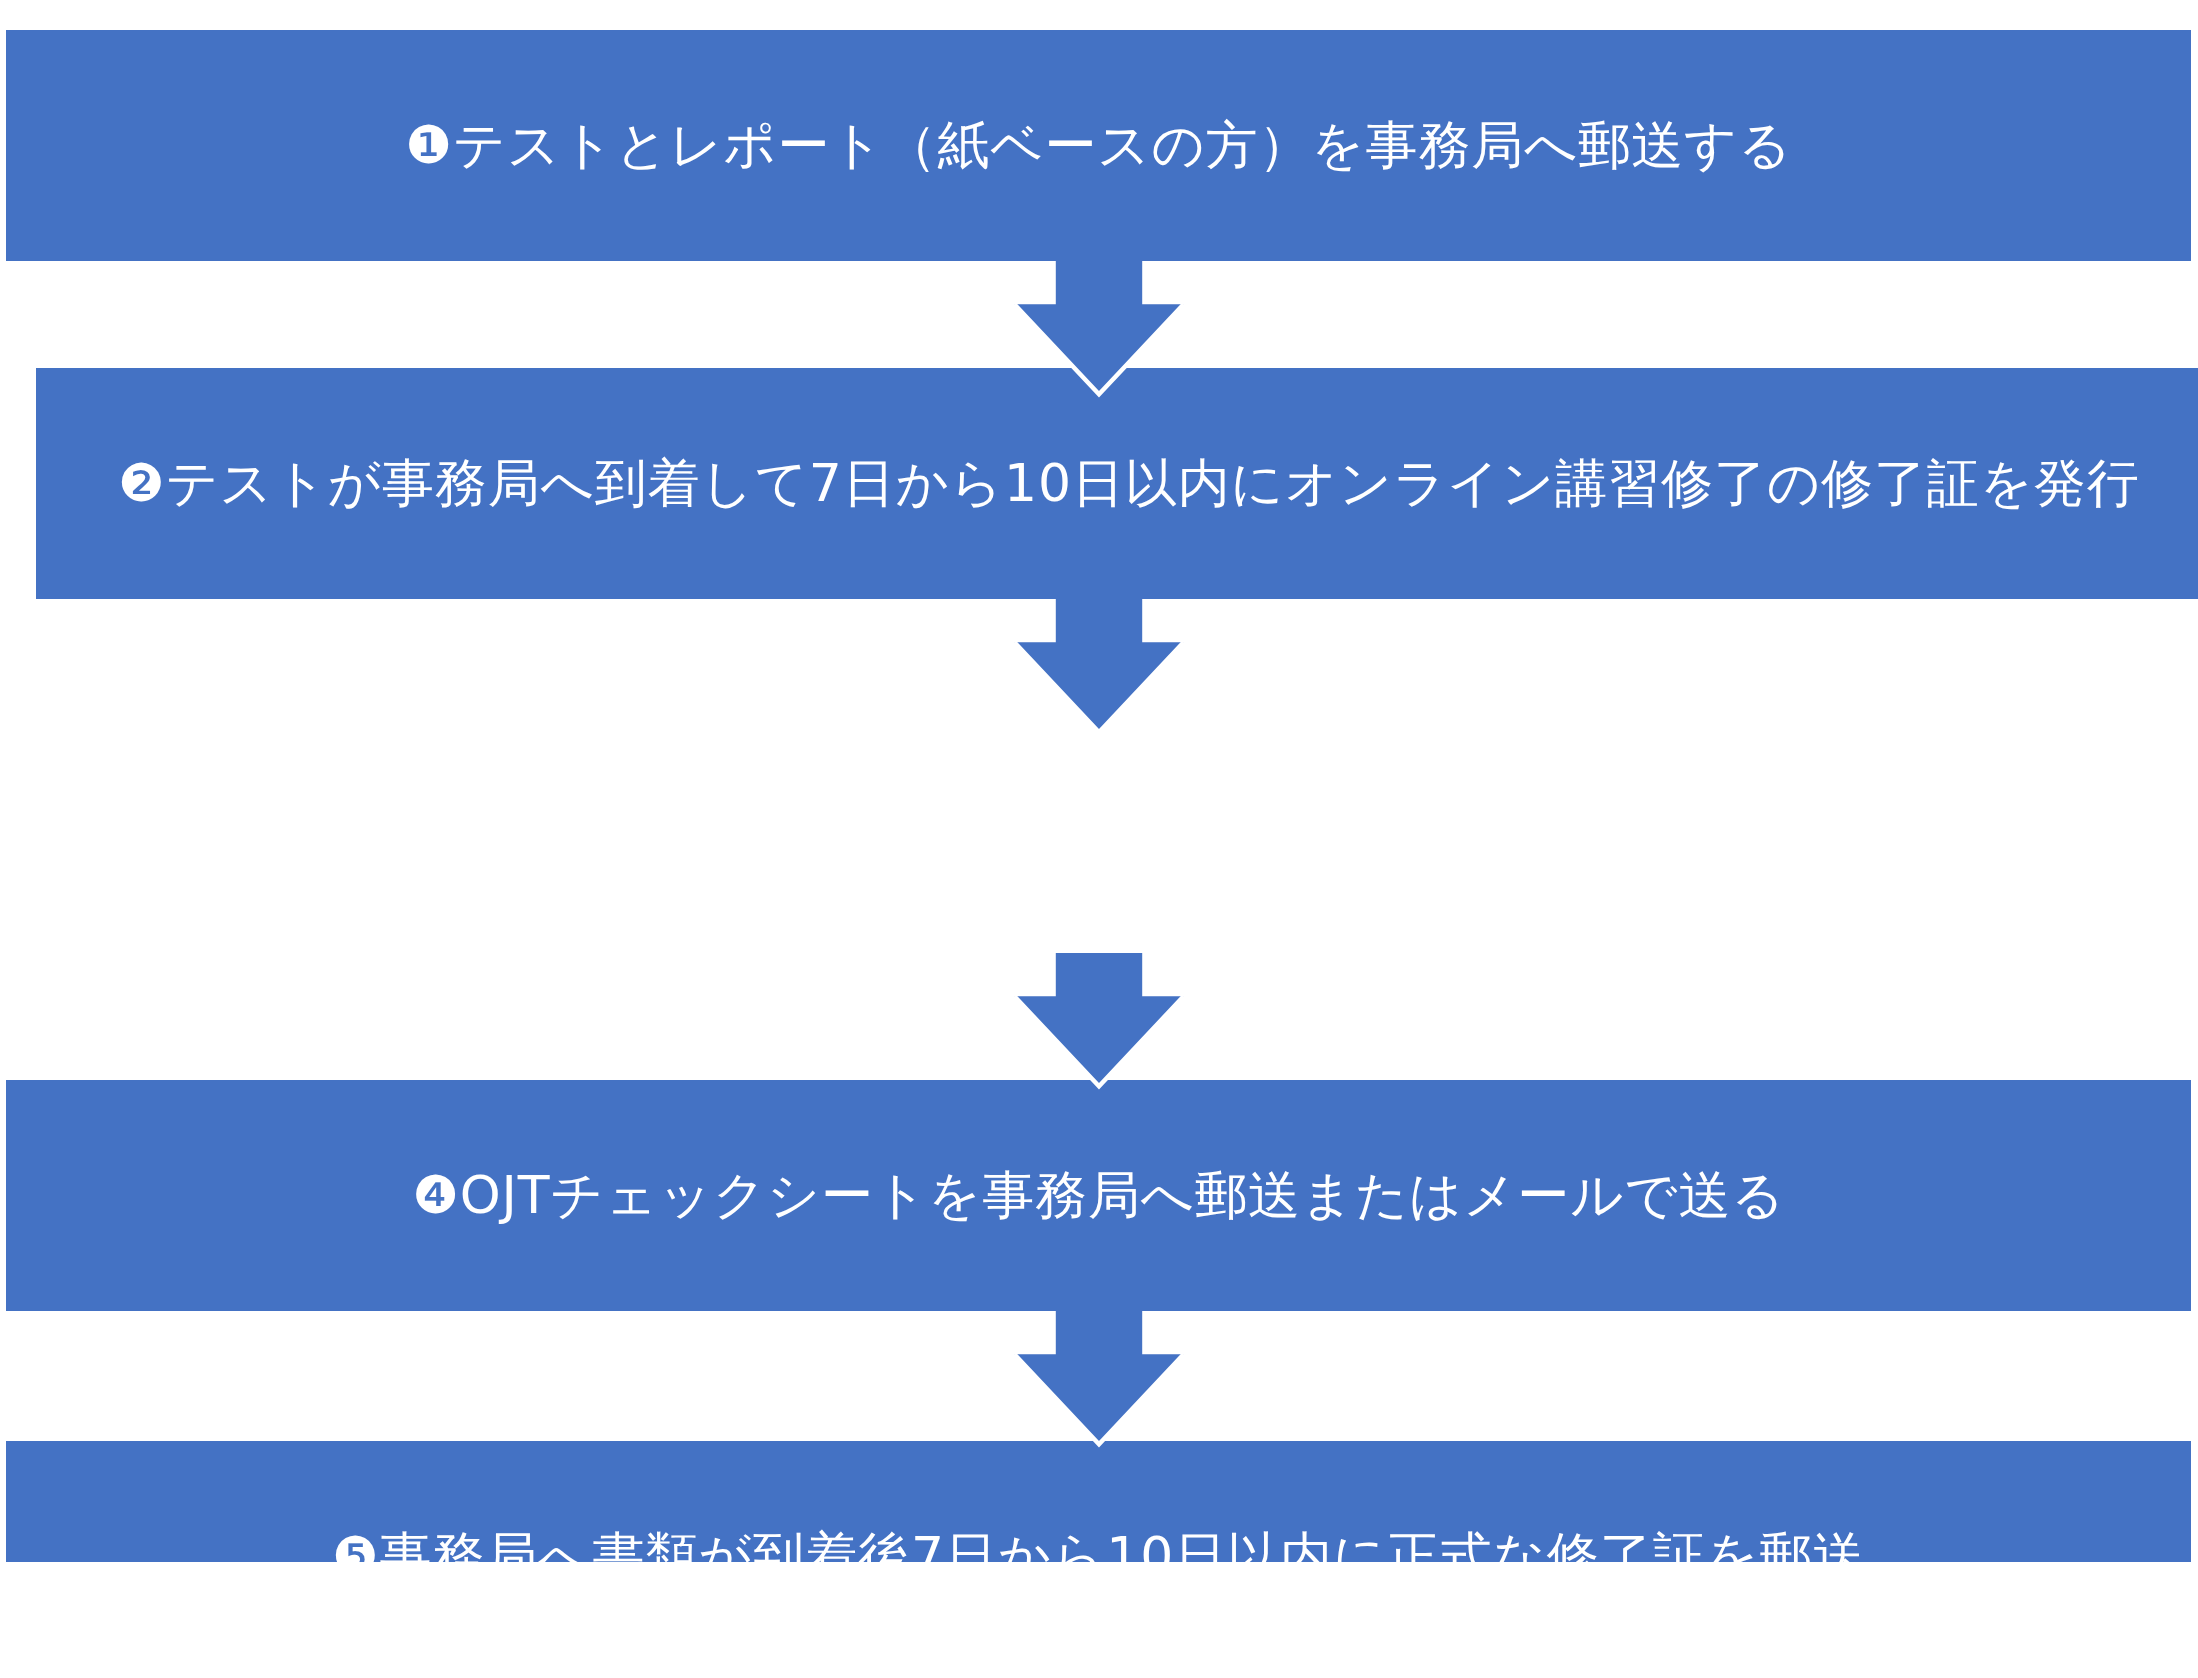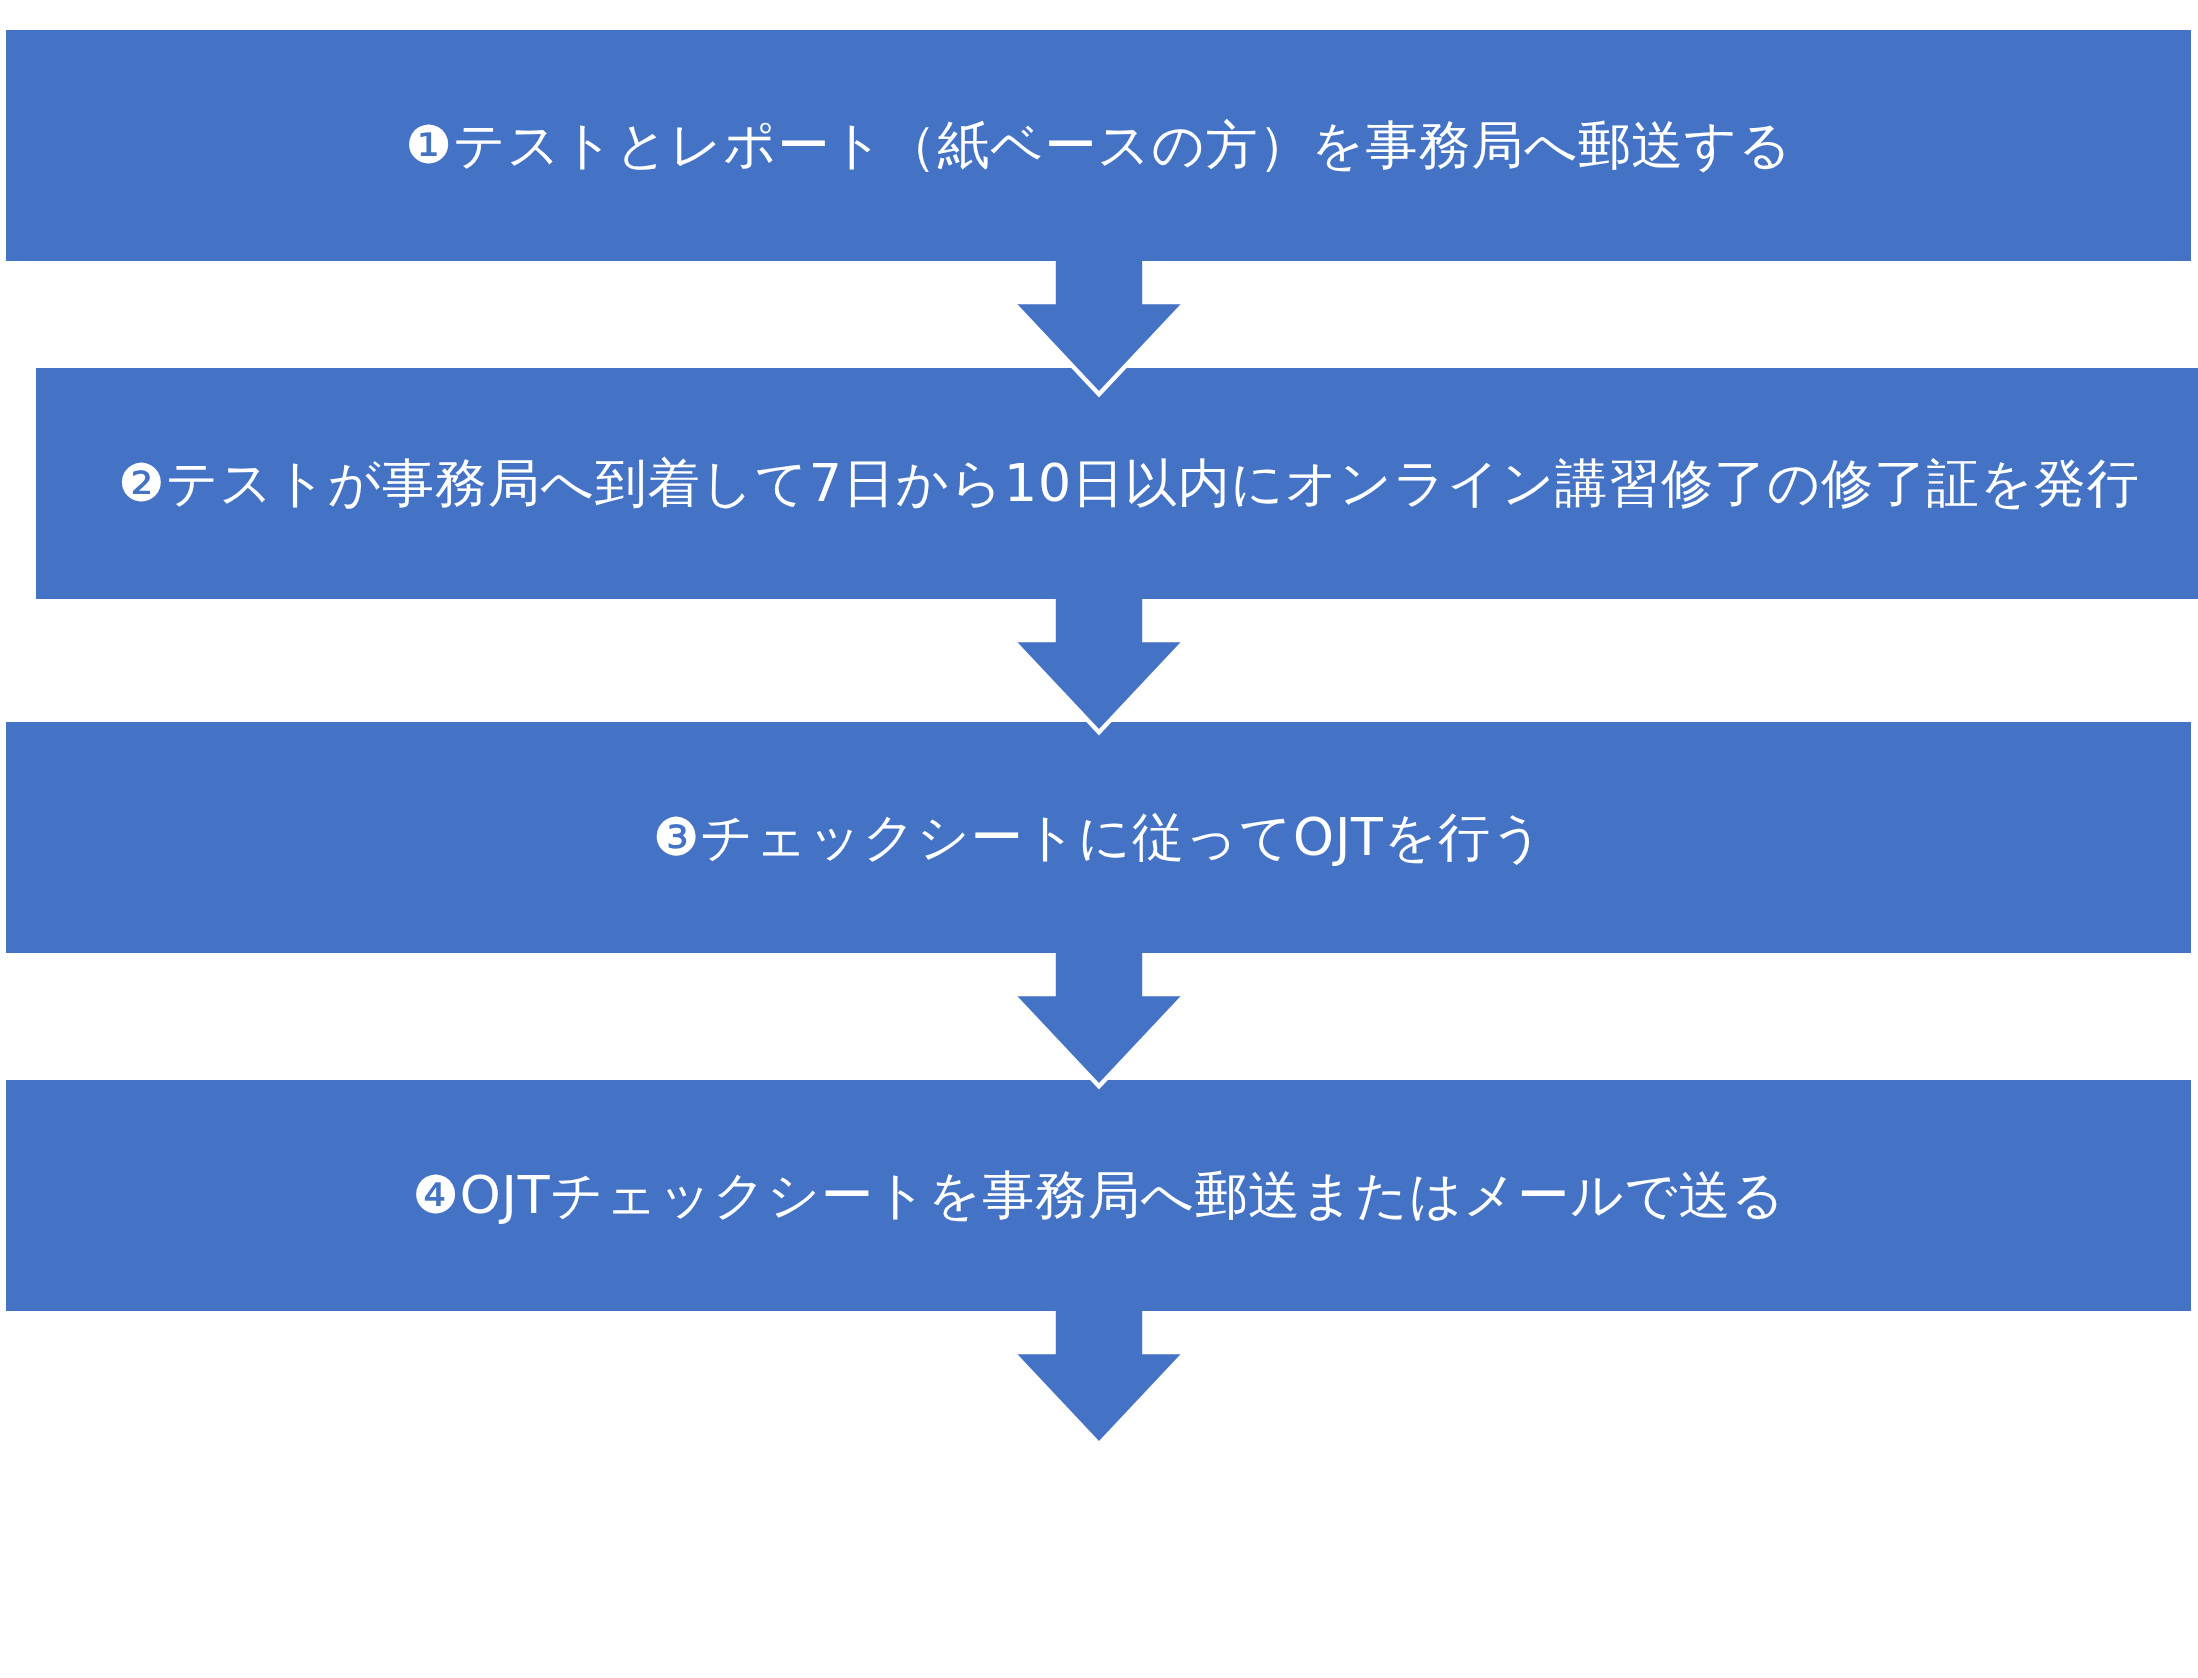--- a/index.html
+++ b/index.html
@@ -66,33 +66,33 @@
 
   <div class="bar bar-2">
     <div class="text"><span class="num">❷</span><span class="lbl">テストが事務局へ到着して7日から10日以内にオンライン講習修了の修了証を発行</span></div>
   </div>
 
   <svg class="arrow arrow-2" width="180" height="137" viewBox="0 0 200 152">
     <polygon class="arrow-body" points="52,0 148,0 148,48 194,48 100,148 6,48 52,48"></polygon>
     <path class="arrow-edge" d="M6,48 L100,148 L194,48"></path>
   </svg>
 
-  <div class="bar bar-3">
-    <div class="text"><span class="num">❸</span><span class="lbl">チェックシートに従ってOJTを行う</span></div>
-  </div>
 
   <svg class="arrow arrow-3" width="180" height="137" viewBox="0 0 200 152">
     <polygon class="arrow-body" points="52,0 148,0 148,48 194,48 100,148 6,48 52,48"></polygon>
     <path class="arrow-edge" d="M6,48 L100,148 L194,48"></path>
   </svg>
 
   <div class="bar bar-4">
     <div class="text"><span class="num">❹</span><span class="lbl">OJTチェックシートを事務局へ郵送またはメールで送る</span></div>
   </div>
 
   <svg class="arrow arrow-4" width="180" height="137" viewBox="0 0 200 152">
     <polygon class="arrow-body" points="52,0 148,0 148,48 194,48 100,148 6,48 52,48"></polygon>
     <path class="arrow-edge" d="M6,48 L100,148 L194,48"></path>
   </svg>
 
+  <div class="bar bar-5">
+    <div class="text"><span class="num">❺</span><span class="lbl">事務局へ書類が到着後7日から10日以内に正式な修了証を郵送</span></div>
+  </div>
 
 </div>
 
 
 </body></html>

